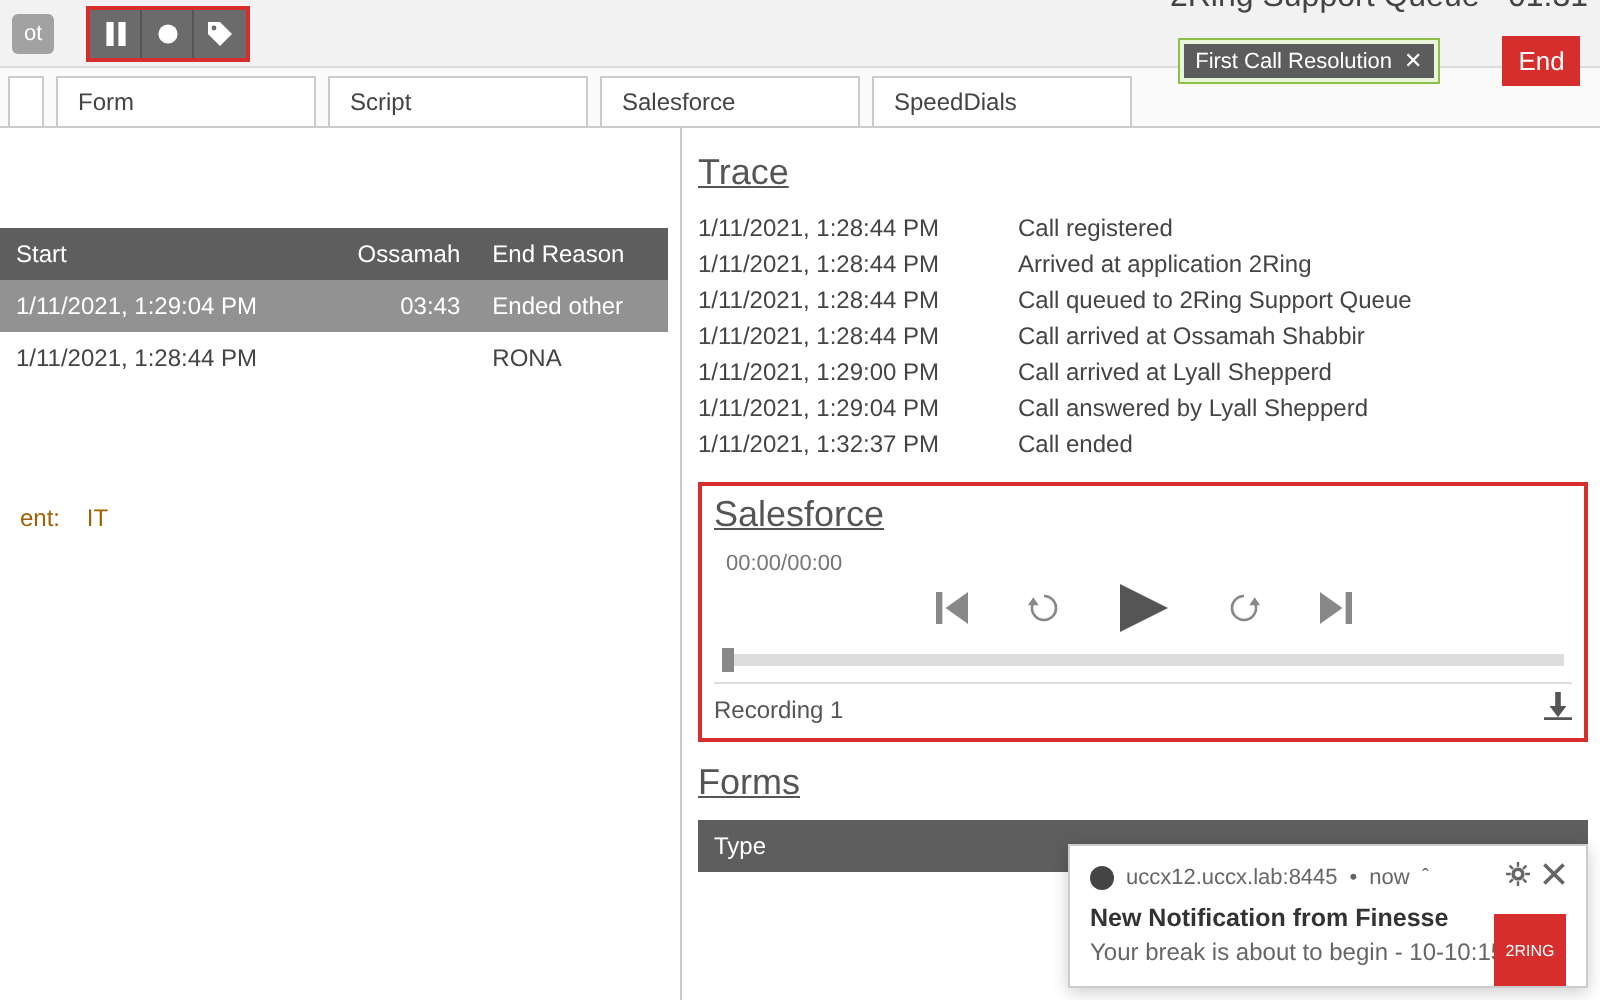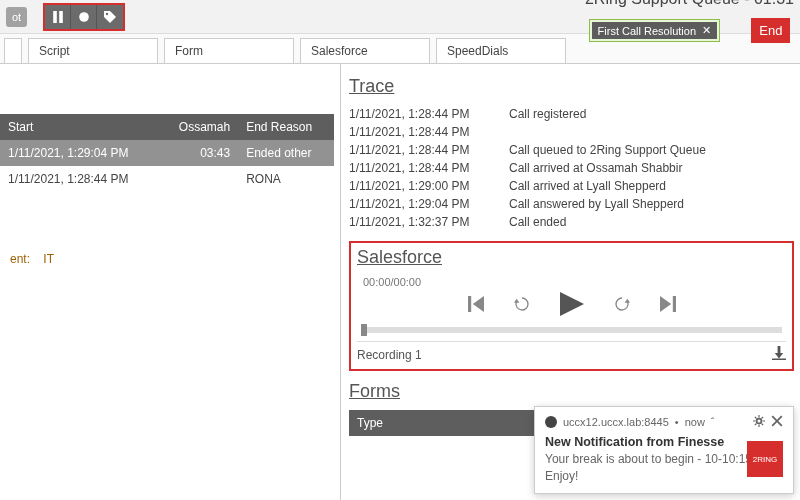--- a/index.html
+++ b/index.html
@@ -108,22 +108,22 @@
           <span class="x">✕</span>
         </span>
       </div>
       <button class="end-btn">End</button>
     </div>
   </div>
 </div>
 
 <div class="tabs">
   <div class="tab first"></div>
+  <div class="tab">Form</div>
   <div class="tab">Script</div>
-  <div class="tab">Form</div>
   <div class="tab">Salesforce</div>
   <div class="tab">SpeedDials</div>
 </div>
 
 <div class="main">
   <div class="col-left">
     <table class="call-table">
       <thead>
         <tr>
           <th>Start</th>
@@ -152,20 +152,21 @@
 
   <div class="col-right">
     <h2 class="section-title">Trace</h2>
     <div>
       <div class="trace-row">
           <span class="trace-ts">1/11/2021, 1:28:44 PM</span>
           <span>Call registered</span>
         </div>
       <div class="trace-row">
           <span class="trace-ts">1/11/2021, 1:28:44 PM</span>
+          <span>Arrived at application 2Ring</span>
         </div>
       <div class="trace-row">
           <span class="trace-ts">1/11/2021, 1:28:44 PM</span>
           <span>Call queued to 2Ring Support Queue</span>
         </div>
       <div class="trace-row">
           <span class="trace-ts">1/11/2021, 1:28:44 PM</span>
           <span>Call arrived at Ossamah Shabbir</span>
         </div>
       <div class="trace-row">
@@ -232,16 +233,15 @@
           <circle cx="5" cy="5" r="2" fill="none" stroke="#666" stroke-width="1.5"></circle>
           <path d="M5 0v2M5 8v2M0 5h2M8 5h2M1.5 1.5l1.4 1.4M7.1 7.1l1.4 1.4M8.5 1.5L7.1 2.9M2.9 7.1L1.5 8.5" stroke="#666" stroke-width="1"></path>
         </svg></span>
     <span><svg viewBox="0 0 10 10">
           <path d="M1 1l8 8M9 1l-8 8" stroke="#666" stroke-width="1.5"></path>
         </svg></span>
   </div>
   <div class="toast-title">New Notification from Finesse</div>
   <div class="toast-body">
     <div>Your break is about to begin - 10-10:15AM.</div>
-    <div>Enjoy!</div>
   </div>
   <div class="toast-brand">2RING</div>
 </div>
 
 </body></html>

